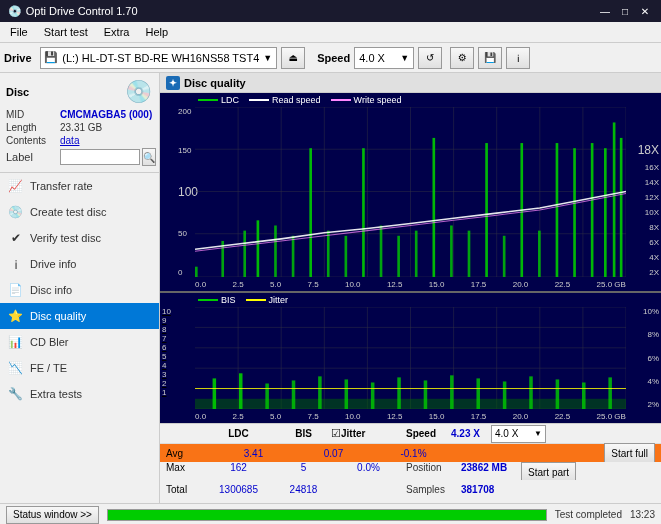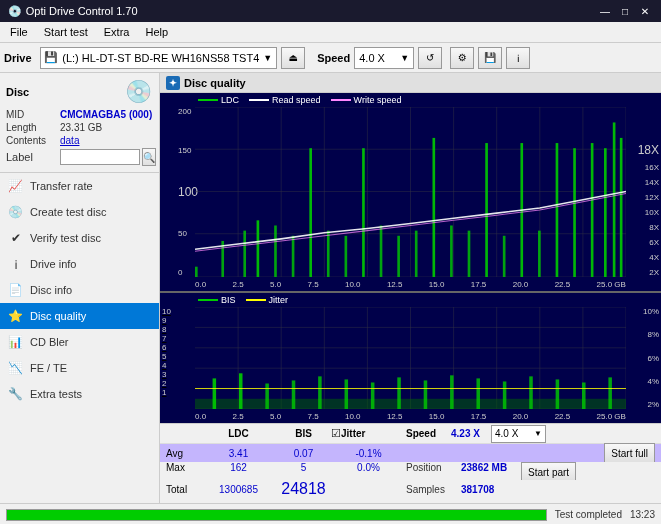--- a/index.html
+++ b/index.html
@@ -388,21 +388,21 @@
           <div style="flex:0 0 10px;">☑</div>
           <div style="flex:0 0 65px;font-size:10px;font-weight:bold;"> Jitter</div>
           <div style="flex:0 0 45px;font-size:10px;font-weight:bold;">Speed</div>
           <div style="color:#0000cc;font-size:10px;font-weight:bold;flex:0 0 40px;">4.23 X</div>
           <div style="background:white;border:1px solid #999;height:18px;padding:0 3px;font-size:10px;display:flex;align-items:center;min-width:55px;flex:0 0 55px;">
             <span>4.0 X</span>
             <span style="margin-left:auto;font-size:8px;">▼</span>
           </div>
         </div>
 
-        <div style="display:flex;align-items:center;height:18px;padding:0 6px;background:#c4b5fd;">
+        <div style="display:flex;align-items:center;height:18px;padding:0 6px;background:#f97316;gap:15px;">
           <div style="flex:0 0 35px;font-size:10px;">Avg</div>
           <div style="flex:0 0 75px;text-align:center;font-size:10px;color:#0000cc;">3.41</div>
           <div style="flex:0 0 55px;text-align:center;font-size:10px;color:#0000cc;">0.07</div>
           <div style="flex:0 0 75px;text-align:center;font-size:10px;color:#0000cc;">-0.1%</div>
           <div style="flex:1;"></div>
           <button class="action-btn">Start full</button>
         </div>
 
         <div style="display:flex;height:18px;padding:0 6px;background:#f0f0f0;">
           <div style="flex:0 0 35px;font-size:10px;">Max</div>
@@ -410,29 +410,30 @@
           <div style="flex:0 0 55px;text-align:center;font-size:10px;color:#0000cc;">5</div>
           <div style="flex:0 0 75px;text-align:center;font-size:10px;color:#0000cc;">0.0%</div>
           <div style="font-size:10px;color:#333;flex:0 0 55px;">Position</div>
           <div style="font-size:10px;color:#0000cc;font-weight:bold;flex:0 0 60px;">23862 MB</div>
           <button class="action-btn">Start part</button>
         </div>
 
         <div style="display:flex;align-items:center;height:18px;padding:0 6px;background:#f0f0f0;">
           <div style="flex:0 0 35px;font-size:10px;">Total</div>
           <div style="flex:0 0 75px;text-align:center;font-size:10px;color:#0000cc;">1300685</div>
-          <div style="flex:0 0 55px;text-align:center;font-size:16px;color:#0000cc;">24818</div>
+          <div style="flex:0 0 55px;text-align:center;font-size:10px;color:#0000cc;">24818</div>
           <div style="flex:0 0 75px;"></div>
           <div style="font-size:10px;color:#333;flex:0 0 55px;">Samples</div>
           <div style="font-size:10px;color:#0000cc;font-weight:bold;">381708</div>
         </div>
       </div>
     </div>
   </div>
 </div>
 
 <div class="bottom-bar">
+  <button class="status-btn">Status window &gt;&gt;</button>
   <div class="progress-bar-container">
     <div class="progress-bar-fill" style="width:100%;"></div>
   </div>
   <span class="status-text">Test completed</span>
   <span class="status-time">13:23</span>
 </div>
 
 </body></html>

